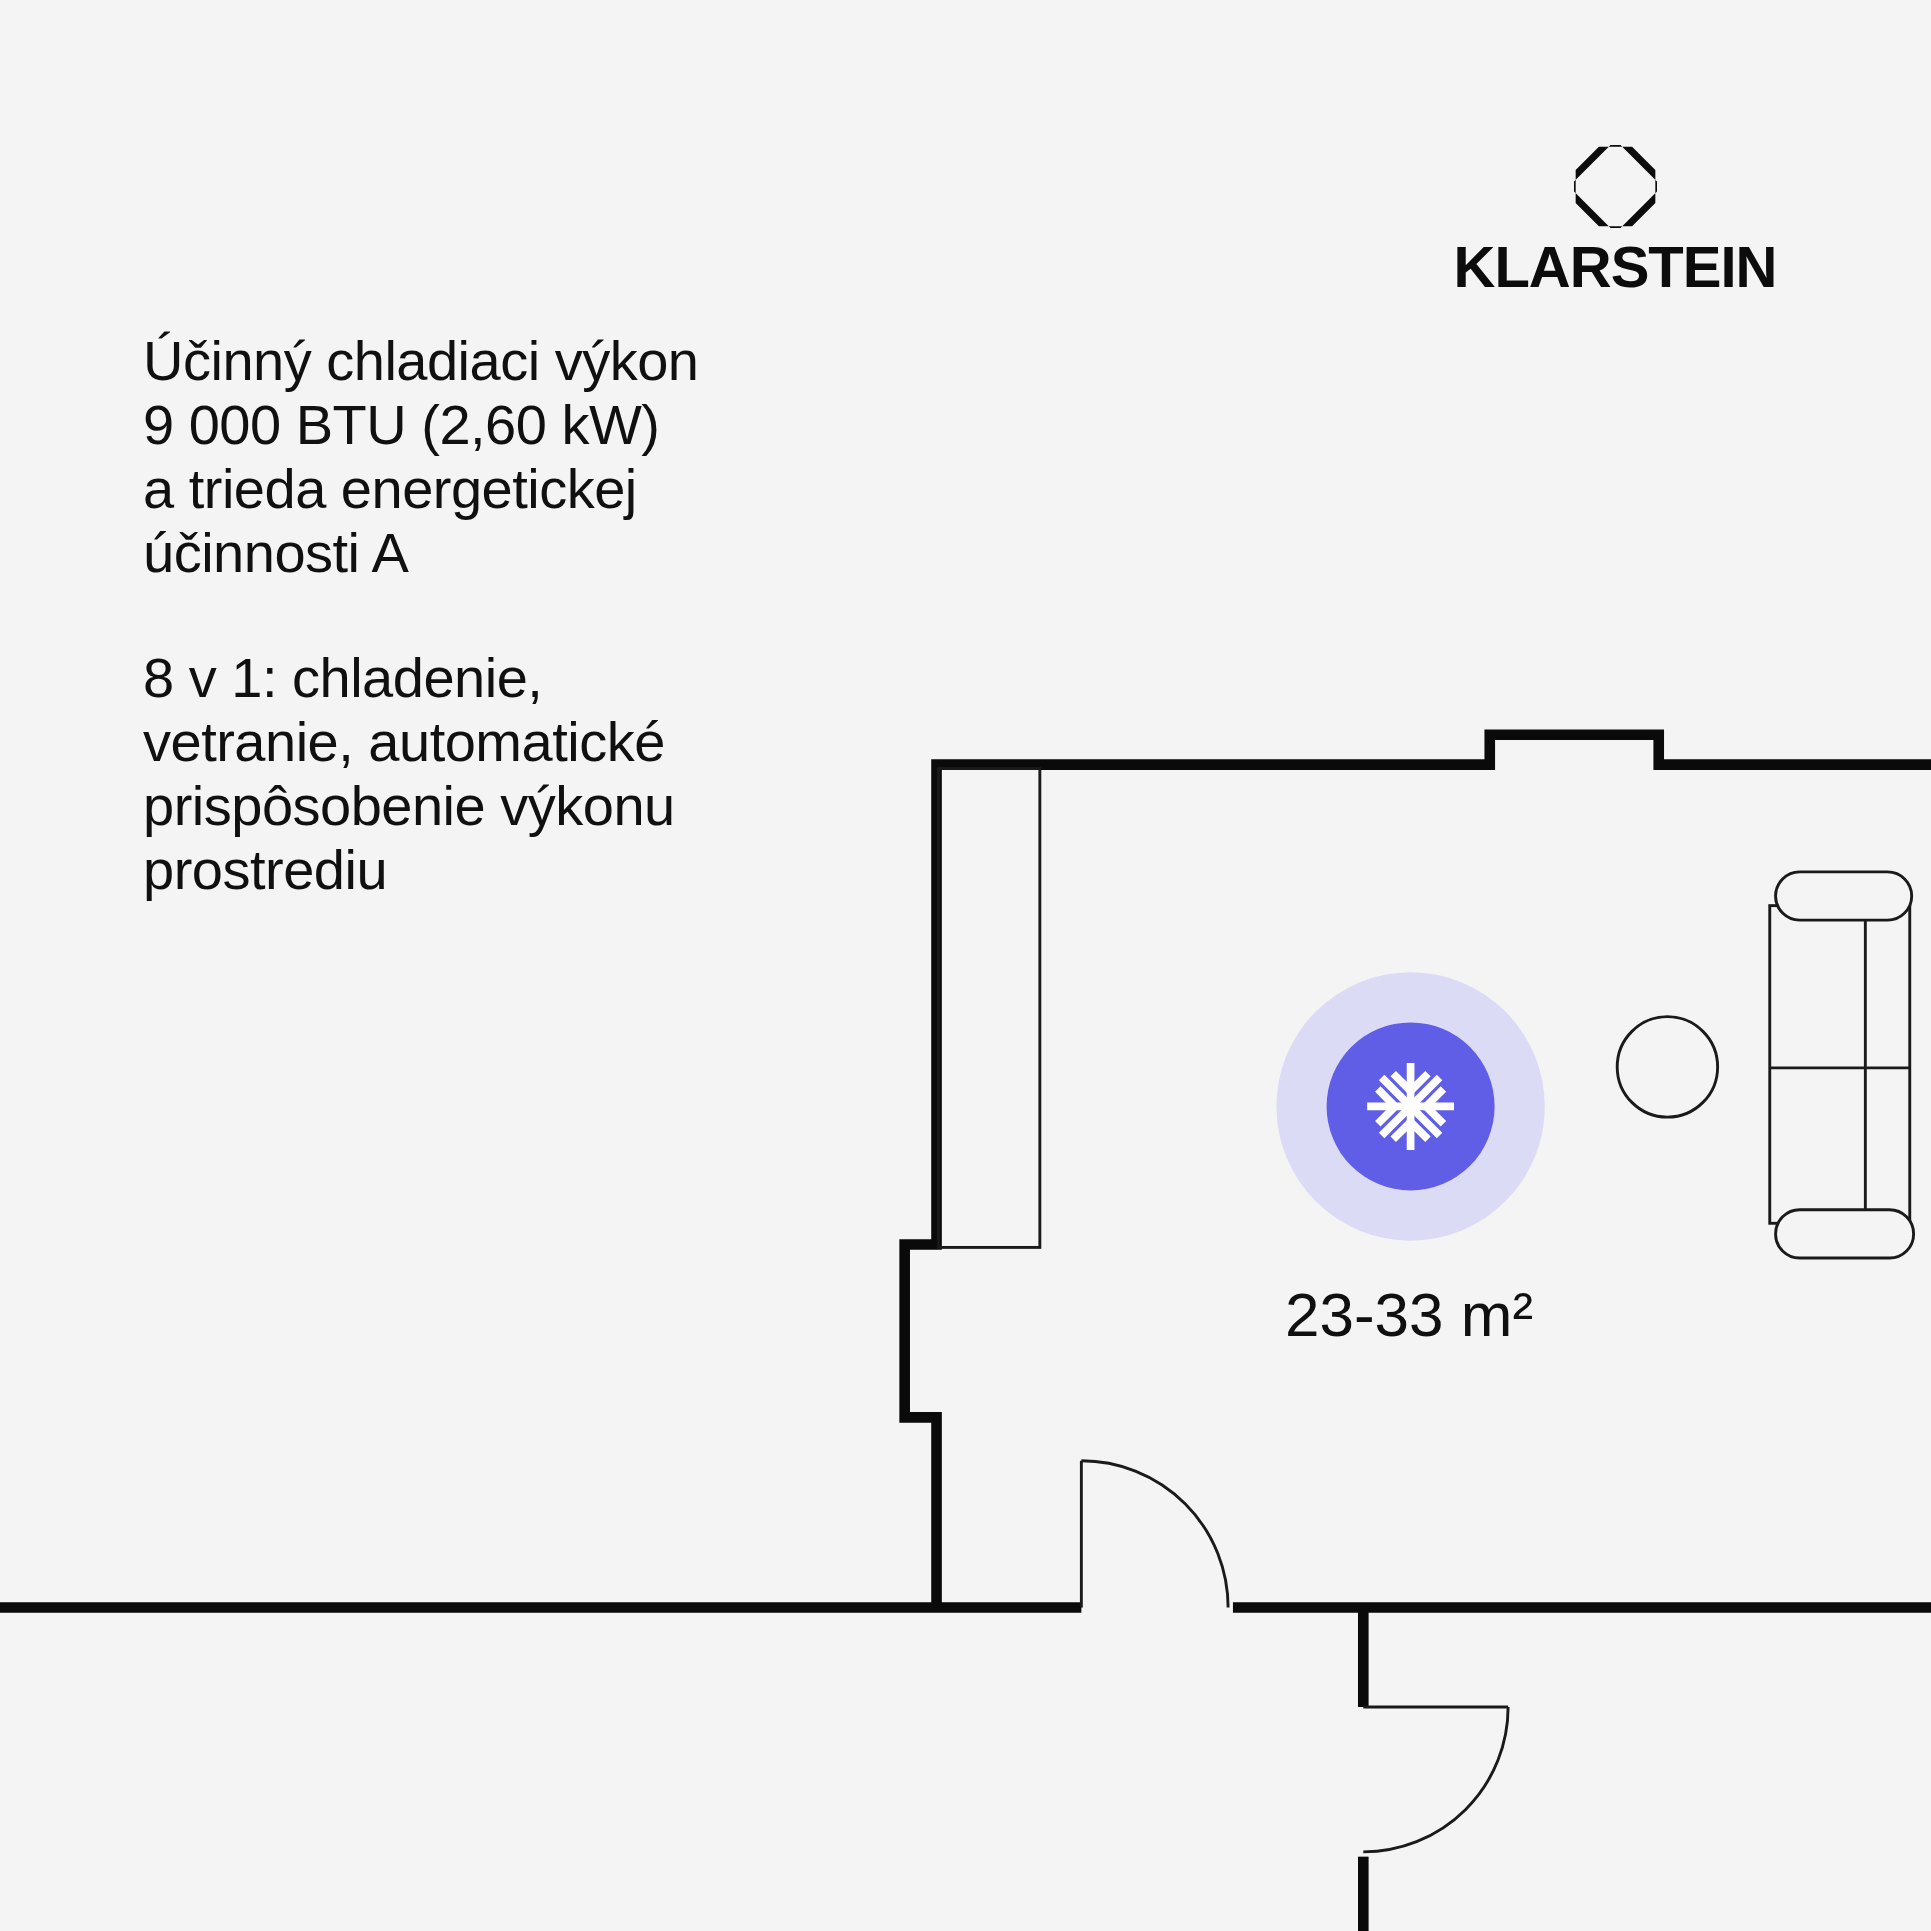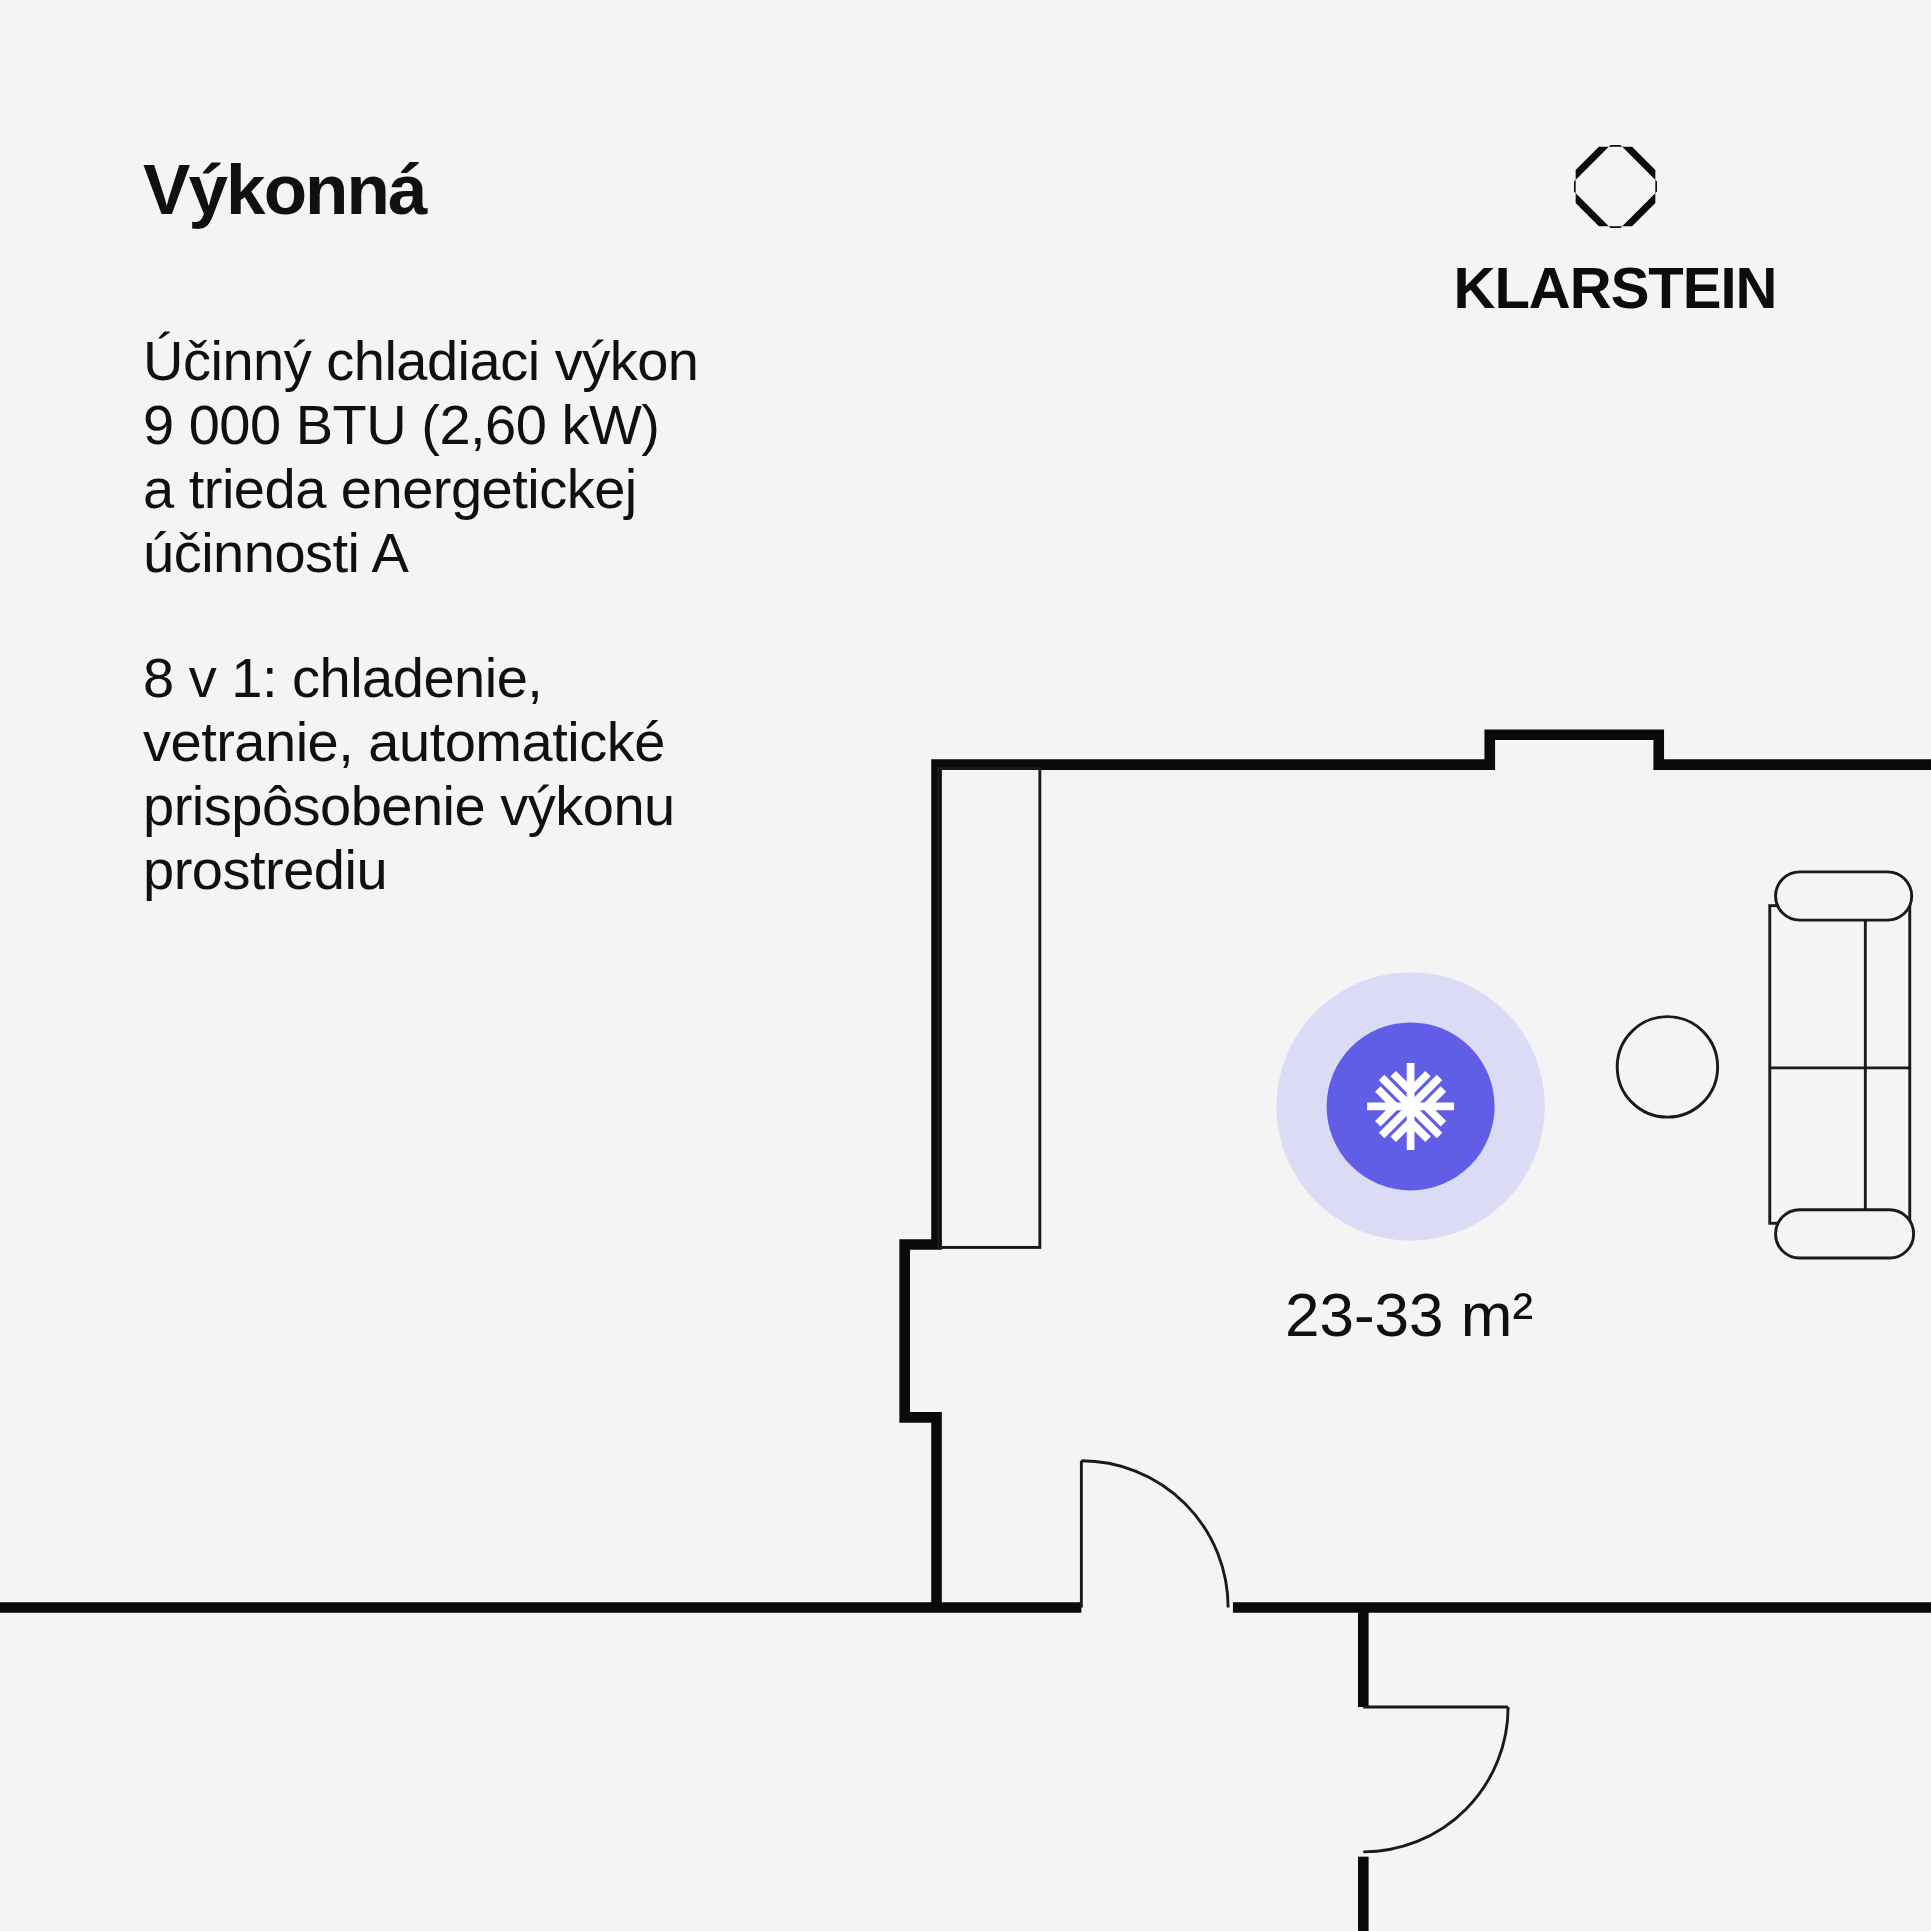--- a/index.html
+++ b/index.html
@@ -21,21 +21,21 @@
   .para{
     position:absolute;left:143px;
     font-size:56px;line-height:64px;font-weight:400;
     letter-spacing:-0.5px;color:#101010;white-space:pre-line;
   }
   #para1{top:329px;}
   #para2{top:646px;}
   .logo{position:absolute;left:1448px;top:145px;width:334px;text-align:center;}
   .logo-icon{display:block;margin:0 auto;}
   .wordmark{
-    display:block;margin-top:29px;
+    display:block;margin-top:8px;
     font-size:58px;line-height:62px;font-weight:bold;letter-spacing:-1px;color:#0c0c0c;
   }
   .area-label{
     position:absolute;left:1216px;top:1286px;width:386px;
     font-size:62px;line-height:58px;font-weight:400;text-align:center;color:#101010;
   }
 </style>
 </head>
 <body>
 
@@ -87,21 +87,20 @@
       <rect x="1833" y="938" width="145" height="329"></rect>
       <path d="M 1932,952 V 1253" fill="none"></path>
       <path d="M 1833,1106 H 1978" fill="none"></path>
       <rect x="1839" y="903" width="141" height="50" rx="25"></rect>
       <rect x="1839" y="1253" width="143" height="50" rx="25"></rect>
     </g>
 
     <circle cx="1727" cy="1105" r="52" fill="#f4f4f5" stroke="#1a1a1a" stroke-width="3"></circle>
   </svg>
 
-  <div class="title">Výkonná</div>
 
   <div id="para1" class="para">Účinný chladiaci výkon
 9 000 BTU (2,60 kW)
 a trieda energetickej
 účinnosti A</div>
   <div id="para2" class="para">8 v 1: chladenie,
 vetranie, automatické
 prispôsobenie výkonu
 prostrediu</div>
 

